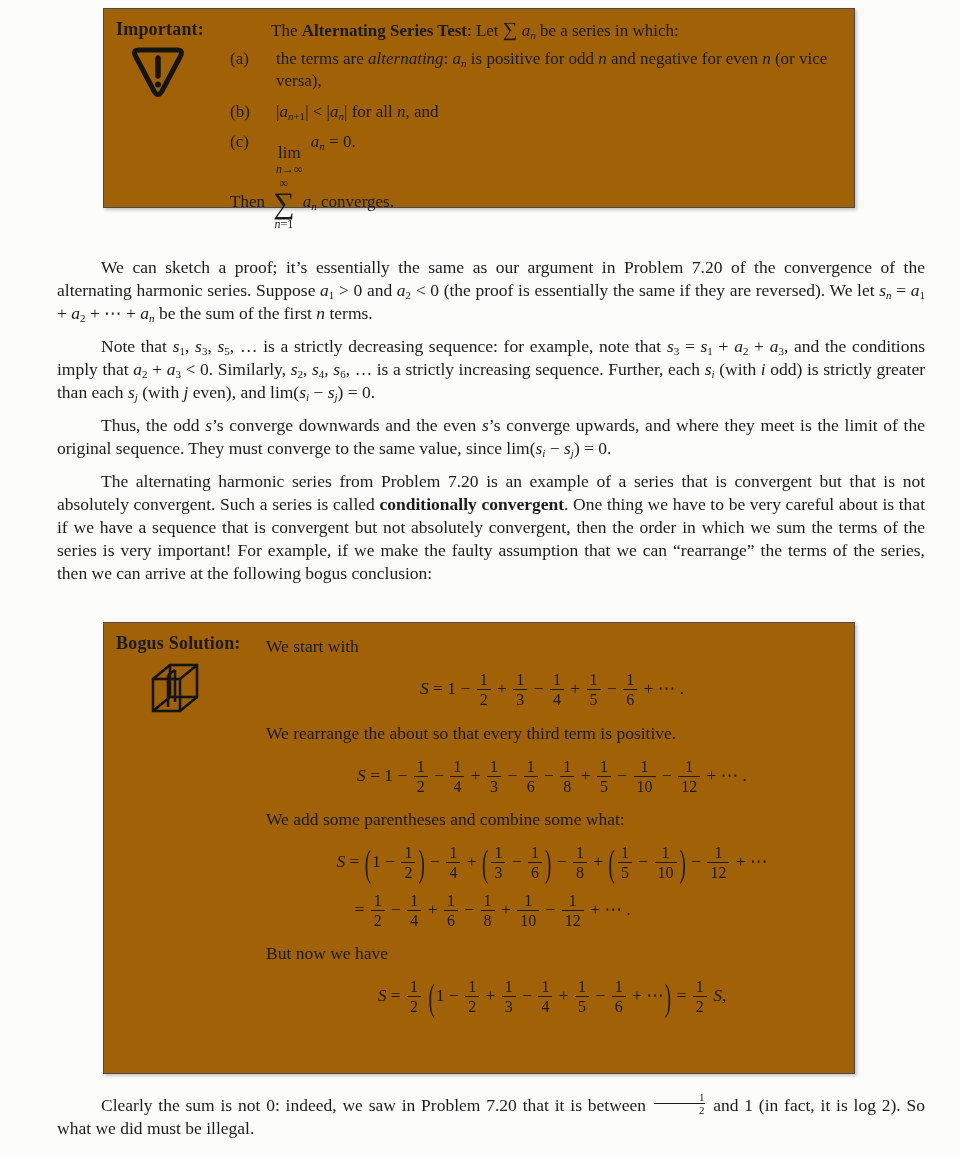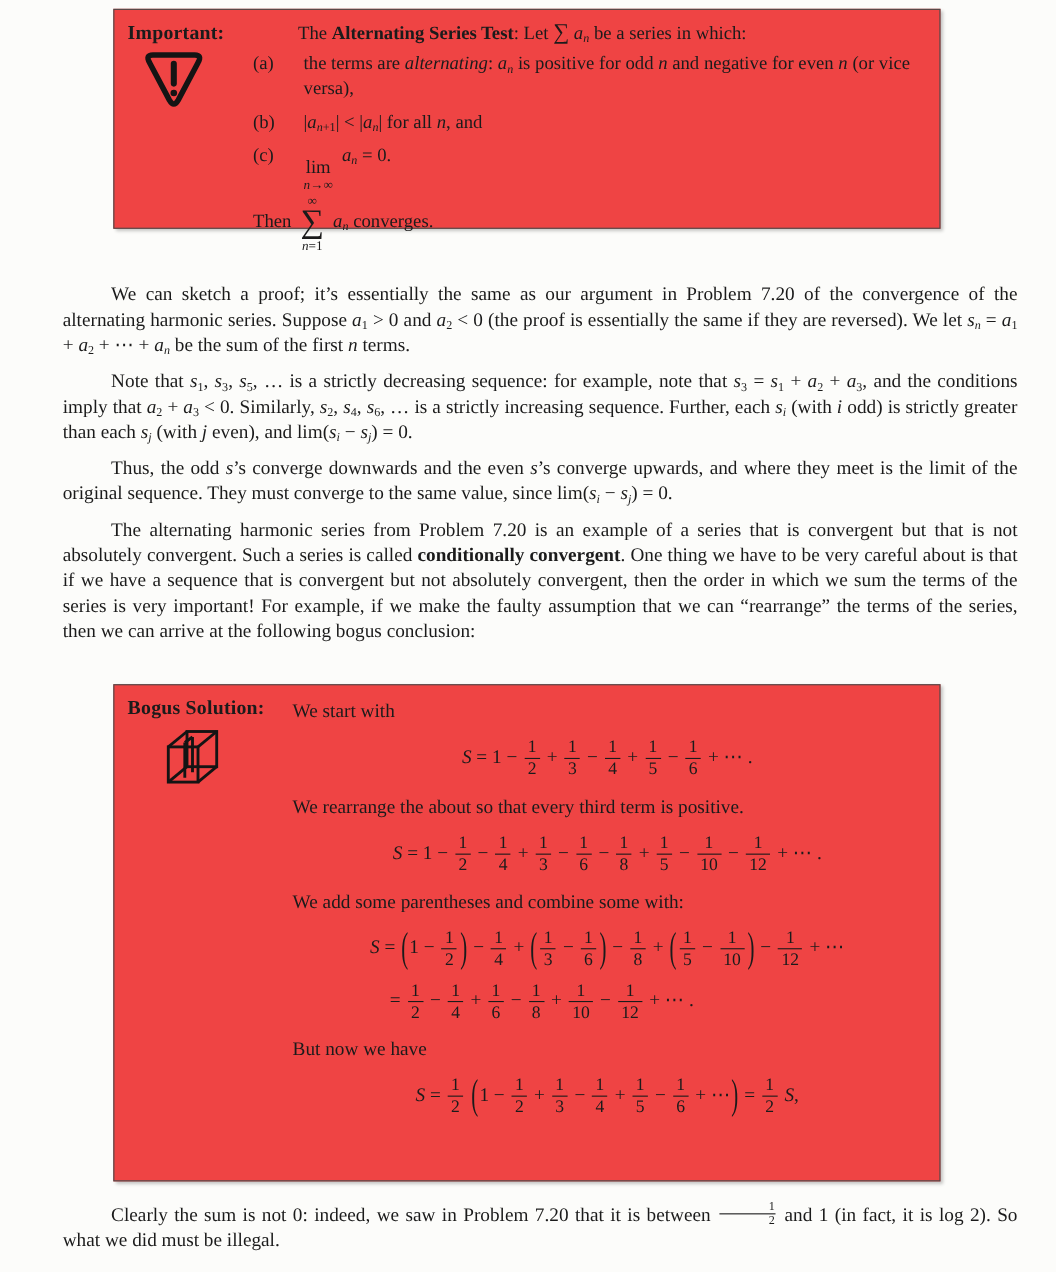--- a/index.html
+++ b/index.html
@@ -5,21 +5,21 @@
   html, body { margin:0; padding:0; }
   body {
     width:960px; height:1156px; position:relative;
     background:#fcfcfa;
     font-family:"Liberation Serif", serif;
     color:#1b1b1b;
     overflow:hidden;
   }
   
   .tbox {
-    position:absolute; background:#ef4444;
+    position:absolute; background:#a16207;
     border:1.6px solid #4a4a4a;
     box-shadow:2px 2px 3px rgba(0,0,0,0.22);
     box-sizing:border-box;
   }
   #important-box { left:103px; top:8px;  width:752px; height:200px; }
   #bogus-box     { left:103px; top:622px; width:752px; height:452px; }
   .boxlabel { position:absolute; left:12px; top:10px; font-weight:bold; font-size:18px; letter-spacing:0.2px; }
   .boxicon  { position:absolute; }
   #important-box .boxicon { left:26px; top:36px; }
   #bogus-box .boxicon     { left:40px; top:38px; }
@@ -130,21 +130,21 @@
         <line x1="31" y1="9" x2="31" y2="41"></line>
         <line x1="24" y1="14" x2="31" y2="9"></line>
       </g>
     </svg>
   </div>
   <div class="bogus-content">
     <div class="btext">We start with</div>
     <div class="math"><i>S</i> = 1 − <span class="frac"><span class="fn">1</span><span class="fd">2</span></span> + <span class="frac"><span class="fn">1</span><span class="fd">3</span></span> − <span class="frac"><span class="fn">1</span><span class="fd">4</span></span> + <span class="frac"><span class="fn">1</span><span class="fd">5</span></span> − <span class="frac"><span class="fn">1</span><span class="fd">6</span></span> + ⋯ .</div>
     <div class="btext">We rearrange the about so that every third term is positive.</div>
     <div class="math"><i>S</i> = 1 − <span class="frac"><span class="fn">1</span><span class="fd">2</span></span> − <span class="frac"><span class="fn">1</span><span class="fd">4</span></span> + <span class="frac"><span class="fn">1</span><span class="fd">3</span></span> − <span class="frac"><span class="fn">1</span><span class="fd">6</span></span> − <span class="frac"><span class="fn">1</span><span class="fd">8</span></span> + <span class="frac"><span class="fn">1</span><span class="fd">5</span></span> − <span class="frac"><span class="fn">1</span><span class="fd">10</span></span> − <span class="frac"><span class="fn">1</span><span class="fd">12</span></span> + ⋯ .</div>
-    <div class="btext">We add some parentheses and combine some with:</div>
+    <div class="btext">We add some parentheses and combine some what:</div>
     <div class="mathblock">
       <div class="mb-inner">
         <div class="line1"><i>S</i> = <span class="bp">(</span>1 − <span class="frac"><span class="fn">1</span><span class="fd">2</span></span><span class="bp">)</span> − <span class="frac"><span class="fn">1</span><span class="fd">4</span></span> + <span class="bp">(</span><span class="frac"><span class="fn">1</span><span class="fd">3</span></span> − <span class="frac"><span class="fn">1</span><span class="fd">6</span></span><span class="bp">)</span> − <span class="frac"><span class="fn">1</span><span class="fd">8</span></span> + <span class="bp">(</span><span class="frac"><span class="fn">1</span><span class="fd">5</span></span> − <span class="frac"><span class="fn">1</span><span class="fd">10</span></span><span class="bp">)</span> − <span class="frac"><span class="fn">1</span><span class="fd">12</span></span> + ⋯</div>
         <div class="line2">= <span class="frac"><span class="fn">1</span><span class="fd">2</span></span> − <span class="frac"><span class="fn">1</span><span class="fd">4</span></span> + <span class="frac"><span class="fn">1</span><span class="fd">6</span></span> − <span class="frac"><span class="fn">1</span><span class="fd">8</span></span> + <span class="frac"><span class="fn">1</span><span class="fd">10</span></span> − <span class="frac"><span class="fn">1</span><span class="fd">12</span></span> + ⋯ .</div>
       </div>
     </div>
     <div class="btext">But now we have</div>
     <div class="math"><i>S</i> = <span class="frac"><span class="fn">1</span><span class="fd">2</span></span> <span class="bp">(</span>1 − <span class="frac"><span class="fn">1</span><span class="fd">2</span></span> + <span class="frac"><span class="fn">1</span><span class="fd">3</span></span> − <span class="frac"><span class="fn">1</span><span class="fd">4</span></span> + <span class="frac"><span class="fn">1</span><span class="fd">5</span></span> − <span class="frac"><span class="fn">1</span><span class="fd">6</span></span> + ⋯<span class="bp">)</span> = <span class="frac"><span class="fn">1</span><span class="fd">2</span></span> <i>S</i>,</div>
   </div>
 </div>

